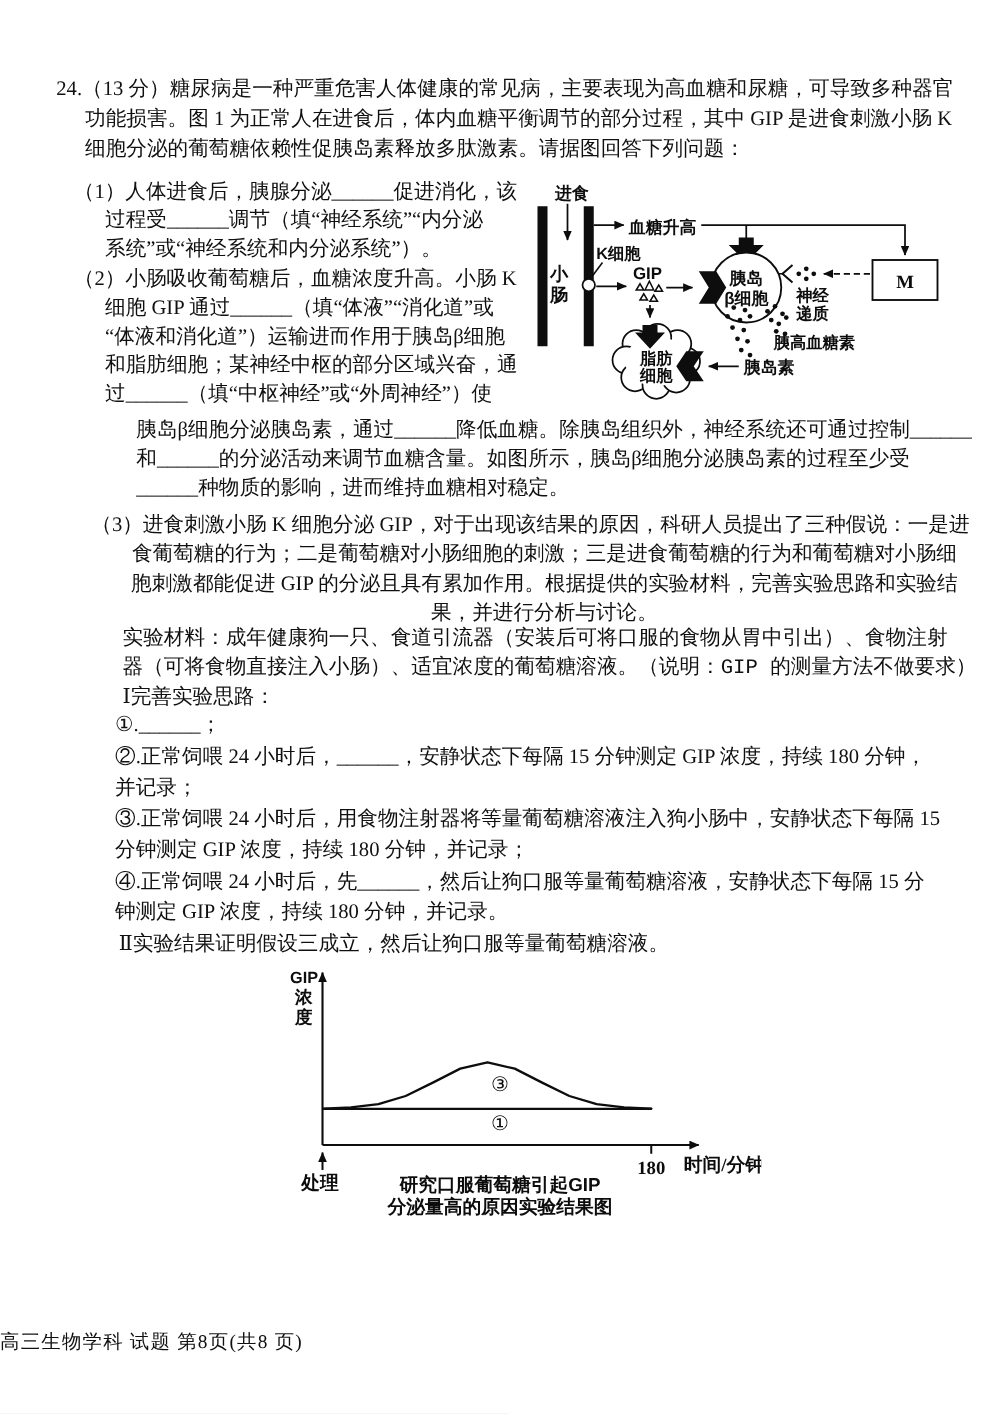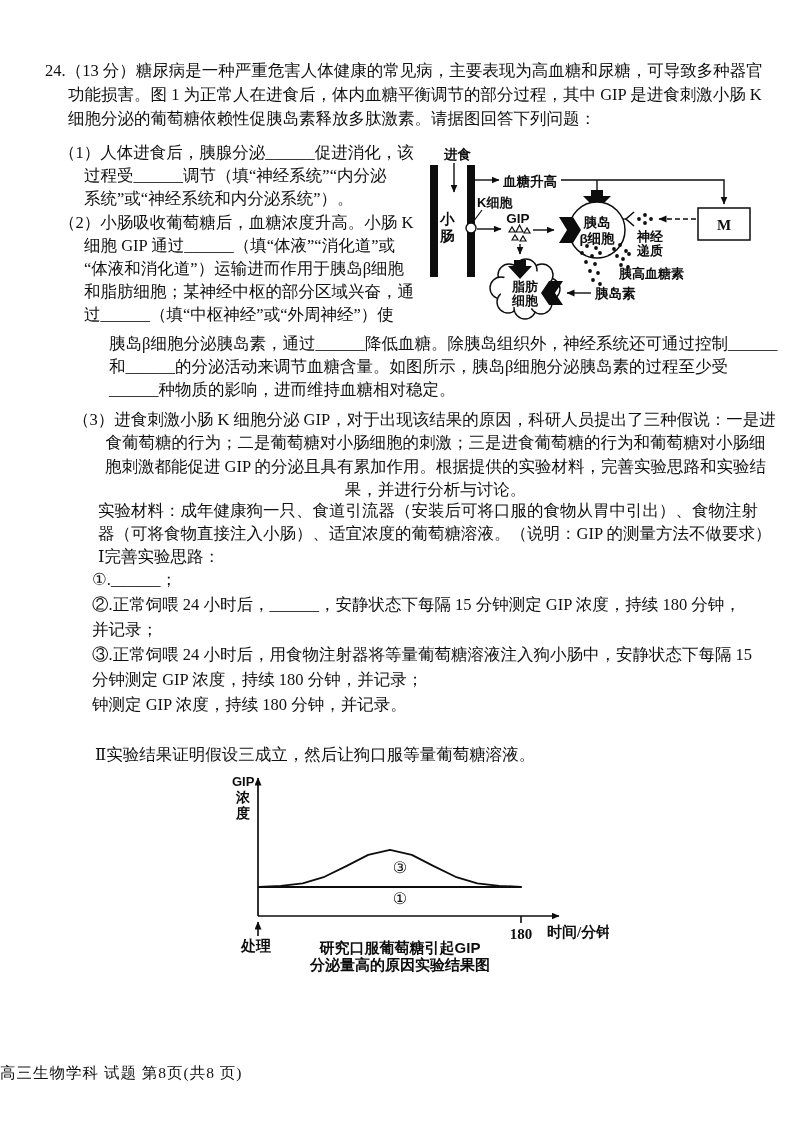--- a/index.html
+++ b/index.html
@@ -10,21 +10,21 @@
   .hang > div{padding-left:25px;}
   .hang > div:first-child{padding-left:0;}
 
   #title-block{left:45px;top:59px;line-height:23.8px;width:740px;}
   #title-block > div{padding-left:23px;}
   #title-block > div:first-child{padding-left:0;}
 
   #item12-block{left:59px;top:141px;line-height:23.2px;width:370px;}
   #full-block{left:90px;top:332px;line-height:23.1px;width:690px;margin-left:19px;}
   #item3-block{left:73px;top:408px;line-height:23.4px;width:700px;text-align:center;}
-  #materials-block{left:98px;top:500px;line-height:22.6px;width:680px;}
+  #materials-block{left:98px;top:500px;line-height:22.6px;width:680px;font-family:Liberation Mono, monospace;}
   #sec1-line{left:98px;top:546px;line-height:22px;}
   #steps-block{left:92px;top:568px;line-height:24.9px;width:690px;}
   #sec2-line{left:95px;top:744px;line-height:22px;}
 
   #figure1{position:absolute;left:425px;top:142px;}
   #figure2{position:absolute;left:229px;top:770px;}
 
   #footer{position:absolute;left:0;top:1063px;width:100%;
           font-size:15.5px;letter-spacing:1px;}
 
@@ -77,20 +77,21 @@
     </div>
 
   <div id="sec1-line" class="blk">Ⅰ完善实验思路：</div>
 
   <div id="steps-block" class="blk">
       <div>①.______；</div>
       <div>②.正常饲喂 24 小时后，______，安静状态下每隔 15 分钟测定 GIP 浓度，持续 180 分钟，</div>
       <div>并记录；</div>
       <div>③.正常饲喂 24 小时后，用食物注射器将等量葡萄糖溶液注入狗小肠中，安静状态下每隔 15</div>
       <div>分钟测定 GIP 浓度，持续 180 分钟，并记录；</div>
+      <div>④.正常饲喂 24 小时后，先______，然后让狗口服等量葡萄糖溶液，安静状态下每隔 15 分</div>
       <div>钟测定 GIP 浓度，持续 180 分钟，并记录。</div>
     </div>
 
   <div id="sec2-line" class="blk">Ⅱ实验结果证明假设三成立，然后让狗口服等量葡萄糖溶液。</div>
 
   <svg id="figure1" width="335" height="208" viewBox="0 0 335 208">
     <defs>
       <marker id="ah" markerUnits="userSpaceOnUse" markerWidth="10" markerHeight="9" refX="7.5" refY="3.5" orient="auto">
         <path d="M0,0 L8,3.5 L0,7 Z" fill="#0d0d0d"></path>
       </marker>

